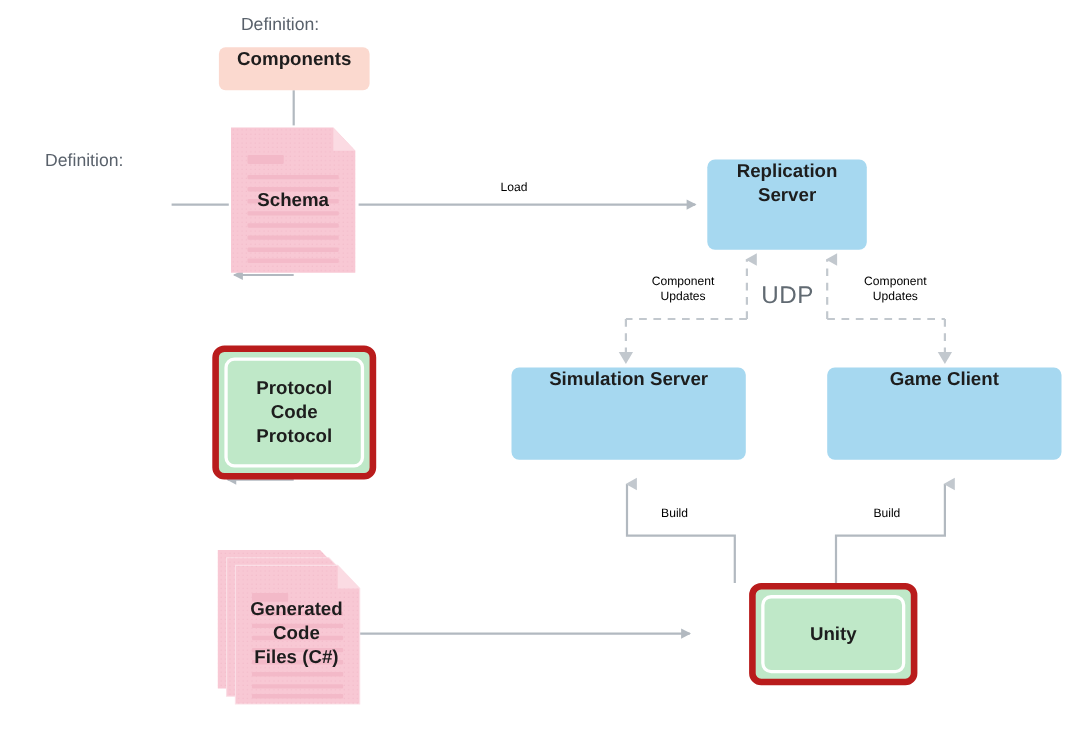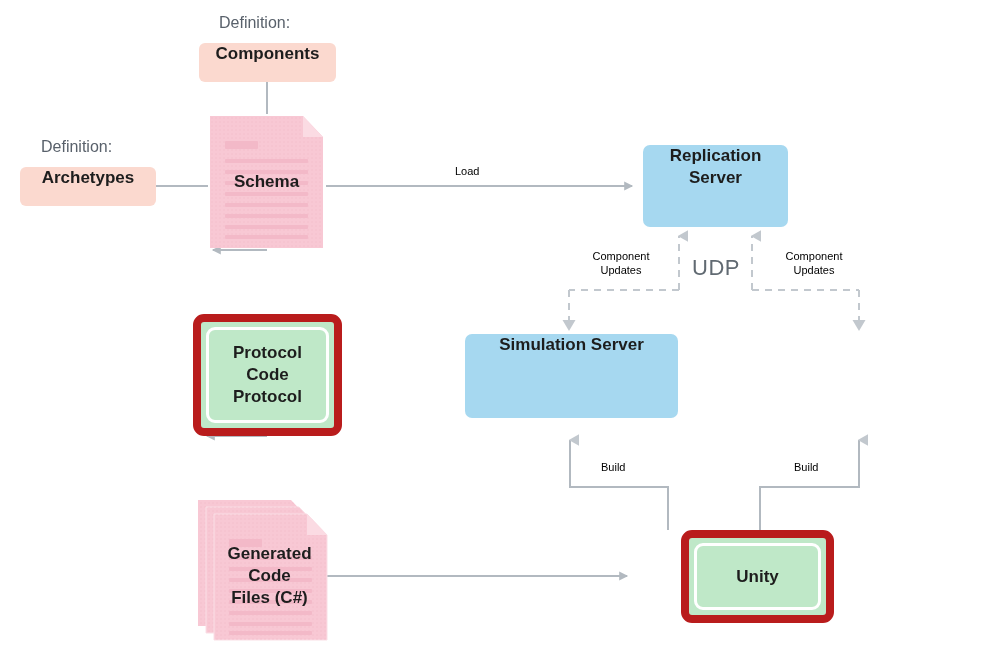--- a/index.html
+++ b/index.html
@@ -50,21 +50,21 @@
   
   .blue-box {
     background: #a6d8f0;
     border-radius: 7px;
     font-size: 17px;
   }
 
   
   .green-box {
     background: #bfe8c8;
-    border: 8px solid #b91c1c;
+    border: 6px solid #b91c1c;
     border-radius: 11px;
     font-size: 17px;
     padding: 5px;
   }
   .green-box > .inner {
     width: 100%;
     height: 100%;
     background: #bfe8c8;
     border: 3px solid #ffffff;
     border-radius: 9px;
@@ -192,23 +192,20 @@
   </svg>
 
   <div class="lbl" style="left:219px; top:14px;">Definition:</div>
 
   <div class="node chip" style="left:199px; top:43px; width:137px; height:39px;">
     <span>Components</span>
   </div>
 
   <div class="lbl" style="left:41px; top:138px;">Definition:</div>
 
-  <div class="node chip" style="left:20px; top:167px; width:136px; height:39px;">
-    <span>Archetypes</span>
-  </div>
 
   <div class="doc-wrap" style="left:207px; top:113px; width:119px; height:138px;">
     <svg class="doc-svg" width="119" height="138" viewBox="0 0 119 138" xmlns="http://www.w3.org/2000/svg">
       <defs>
         <pattern id="dots1" width="4" height="4" patternUnits="userSpaceOnUse">
           <circle cx="1" cy="1" r="0.65" fill="#f0b6c5" opacity="0.75"></circle>
         </pattern>
       </defs>
       <path d="M3,3 L96,3 L116,24 L116,135 L3,135 Z" fill="#f8c8d4"></path>
       <path d="M3,3 L96,3 L116,24 L116,135 L3,135 Z" fill="url(#dots1)"></path>
@@ -280,20 +277,23 @@
     <div>
       <div>Replication</div>
       <div>Server</div>
     </div>
   </div>
 
   <div class="node blue-box" style="left:465px; top:334px; width:213px; height:84px;">
     <span>Simulation Server</span>
   </div>
 
+  <div class="node blue-box" style="left:752px; top:334px; width:213px; height:84px;">
+    <span>Game Client</span>
+  </div>
 
   <div class="node green-box" style="left:637px; top:530px; width:153px; height:93px;margin-left:44px;">
     <div class="inner">
       <span>Unity</span>
     </div>
   </div>
 
   <div class="lbl edge-lbl" style="left:455px; top:165px;">Load</div>
 
   <div class="lbl udp" style="left:692px; top:255px;">UDP</div>

